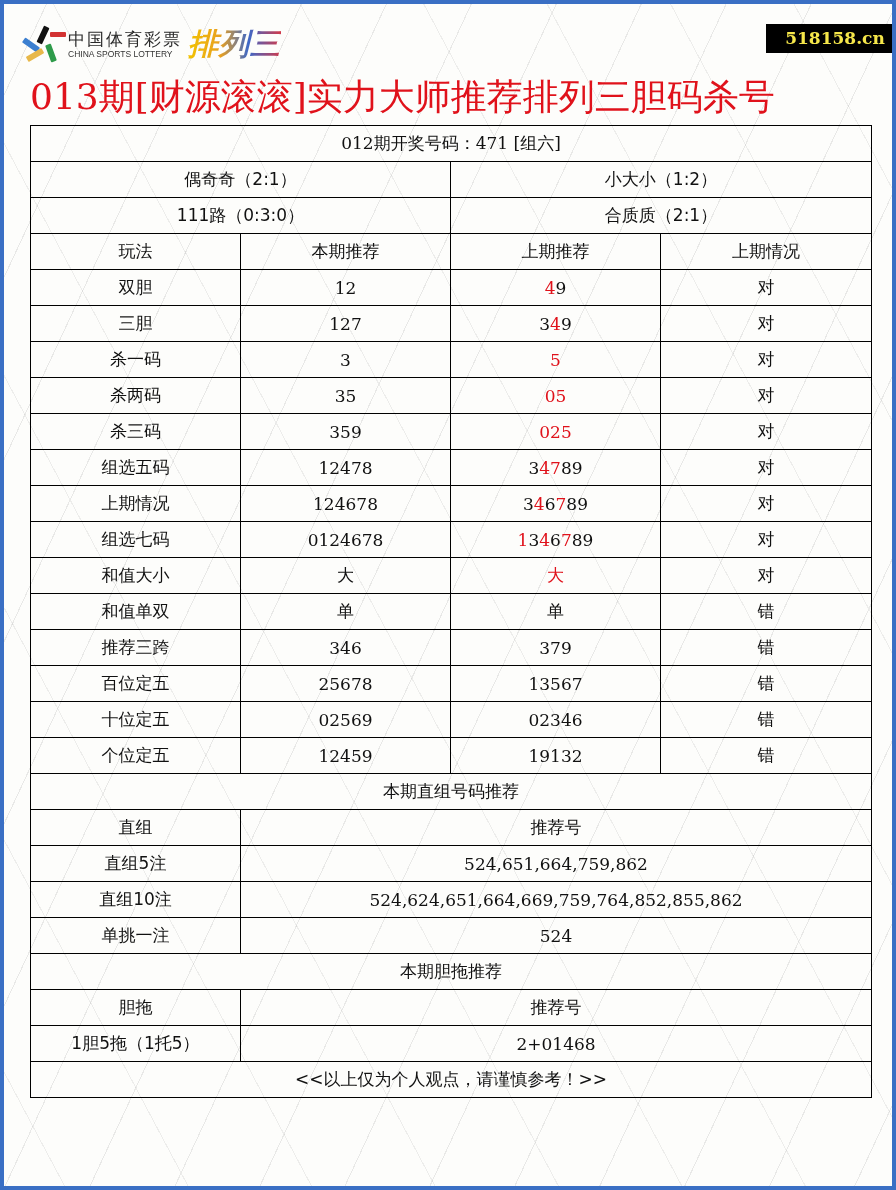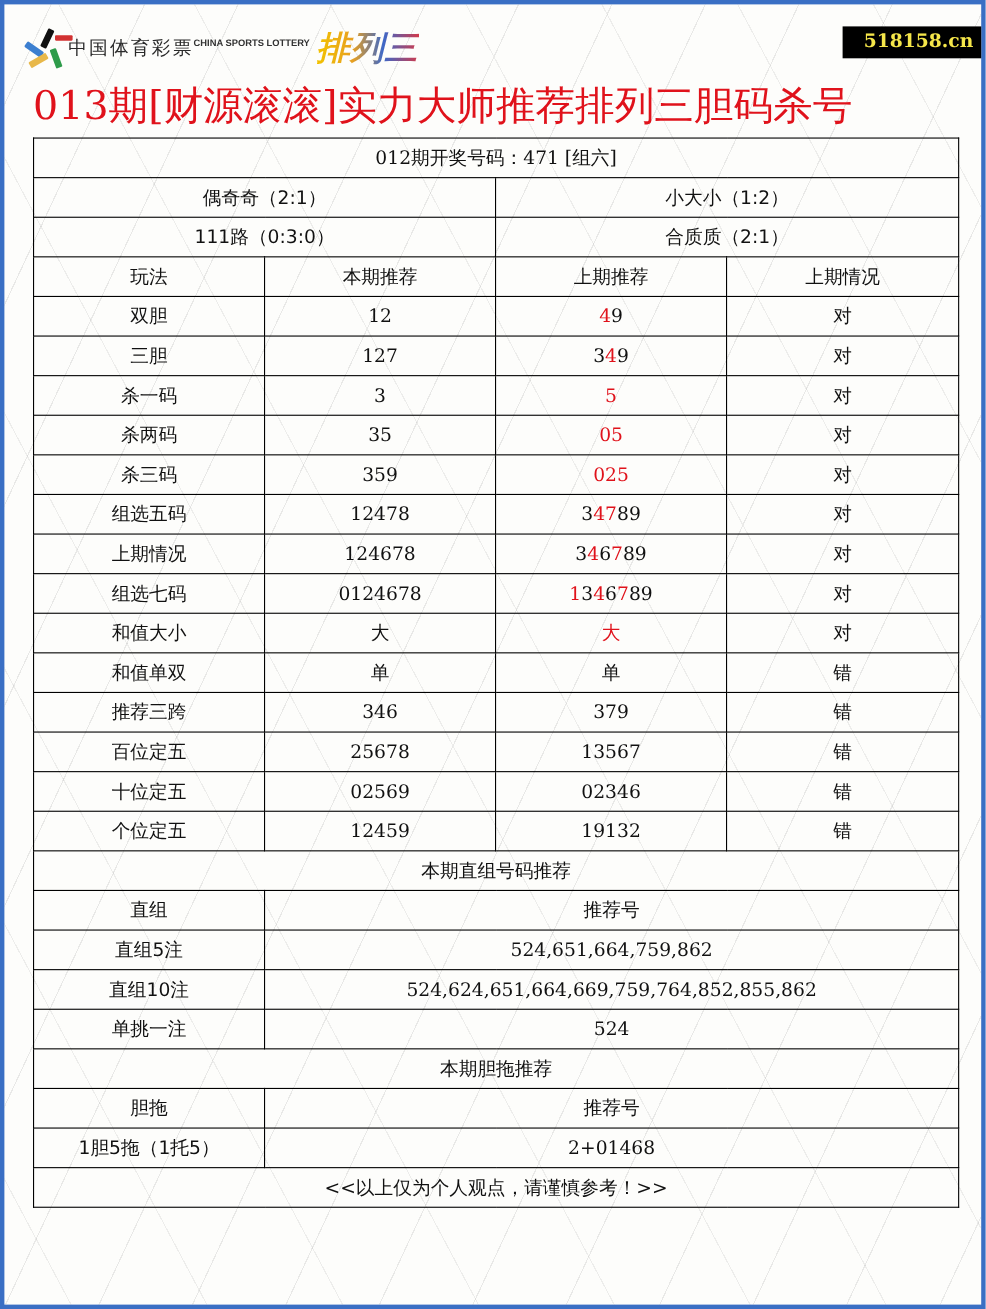--- a/index.html
+++ b/index.html
@@ -16,23 +16,23 @@
       repeating-linear-gradient(62deg, rgba(0,0,0,0) 0 53px, rgba(140,140,140,0.14) 53px 54px, rgba(0,0,0,0) 54px 109px);
   }
   .logo { position:absolute; left:18px; top:18px; height:44px; display:flex; align-items:center; }
   .logo-mark { position:relative; width:40px; height:40px; }
   .logo-mark span { position:absolute; display:block; width:6px; height:18px; border-radius:1px; }
   .bar-black { background:#111; left:18px; top:2px; transform:rotate(25deg); }
   .bar-red   { background:#d23232; left:28px; top:8px; width:16px !important; height:5px !important; }
   .bar-blue  { background:#3c7fd0; left:6px; top:12px; transform:rotate(-55deg); }
   .bar-yellow{ background:#e8b84a; left:10px; top:22px; transform:rotate(60deg); }
   .bar-green { background:#2e9b4a; left:26px; top:20px; transform:rotate(-20deg); }
-  .logo-text { display:flex; flex-direction:row; }
+  .logo-text { margin-left:6px; display:flex; flex-direction:column; }
   .logo-cn { font-family:"DejaVu Sans", sans-serif; font-size:17px; color:#2a2a2a; letter-spacing:2px; line-height:20px; }
-  .logo-en { font-family:"Liberation Sans", sans-serif; font-size:8.5px; font-weight:bold; color:#333; line-height:10px; }
+  .logo-en { font-family:"Liberation Sans", sans-serif; font-size:8.5px; font-weight:normal; color:#333; line-height:10px; }
   .logo-game { margin-left:6px; font-family:Liberation Sans, sans-serif; font-size:30px; font-weight:bold; font-style:italic;
     background:linear-gradient(90deg,#f2c200 0%,#e8a020 35%,#3d68c8 65%,#d23a4a 100%);
     -webkit-background-clip:text; background-clip:text; color:transparent; letter-spacing:1px; }
   .site-badge { position:absolute; left:762px; top:20px; width:114px; height:29px; background:#000; color:#f5e64a;
     font-family:"DejaVu Serif", serif; font-size:17px; font-weight:bold; line-height:29px; text-align:center;padding-left:12px; }
   .main-title { position:absolute; left:30px; top:72px; width:850px; font-family:"DejaVu Serif", "Liberation Serif", serif;
     font-size:36px; color:#e0121b; line-height:50px; white-space:nowrap; letter-spacing:0px; }
   table.grid { position:absolute; left:30px; top:125px; width:841px; border-collapse:collapse; table-layout:fixed;padding-left:12px; }
   table.grid td { border:1px solid #000; height:35px; text-align:center; font-size:17px; color:#111; padding:0;
     font-family:"DejaVu Sans", "Liberation Sans", sans-serif; }

